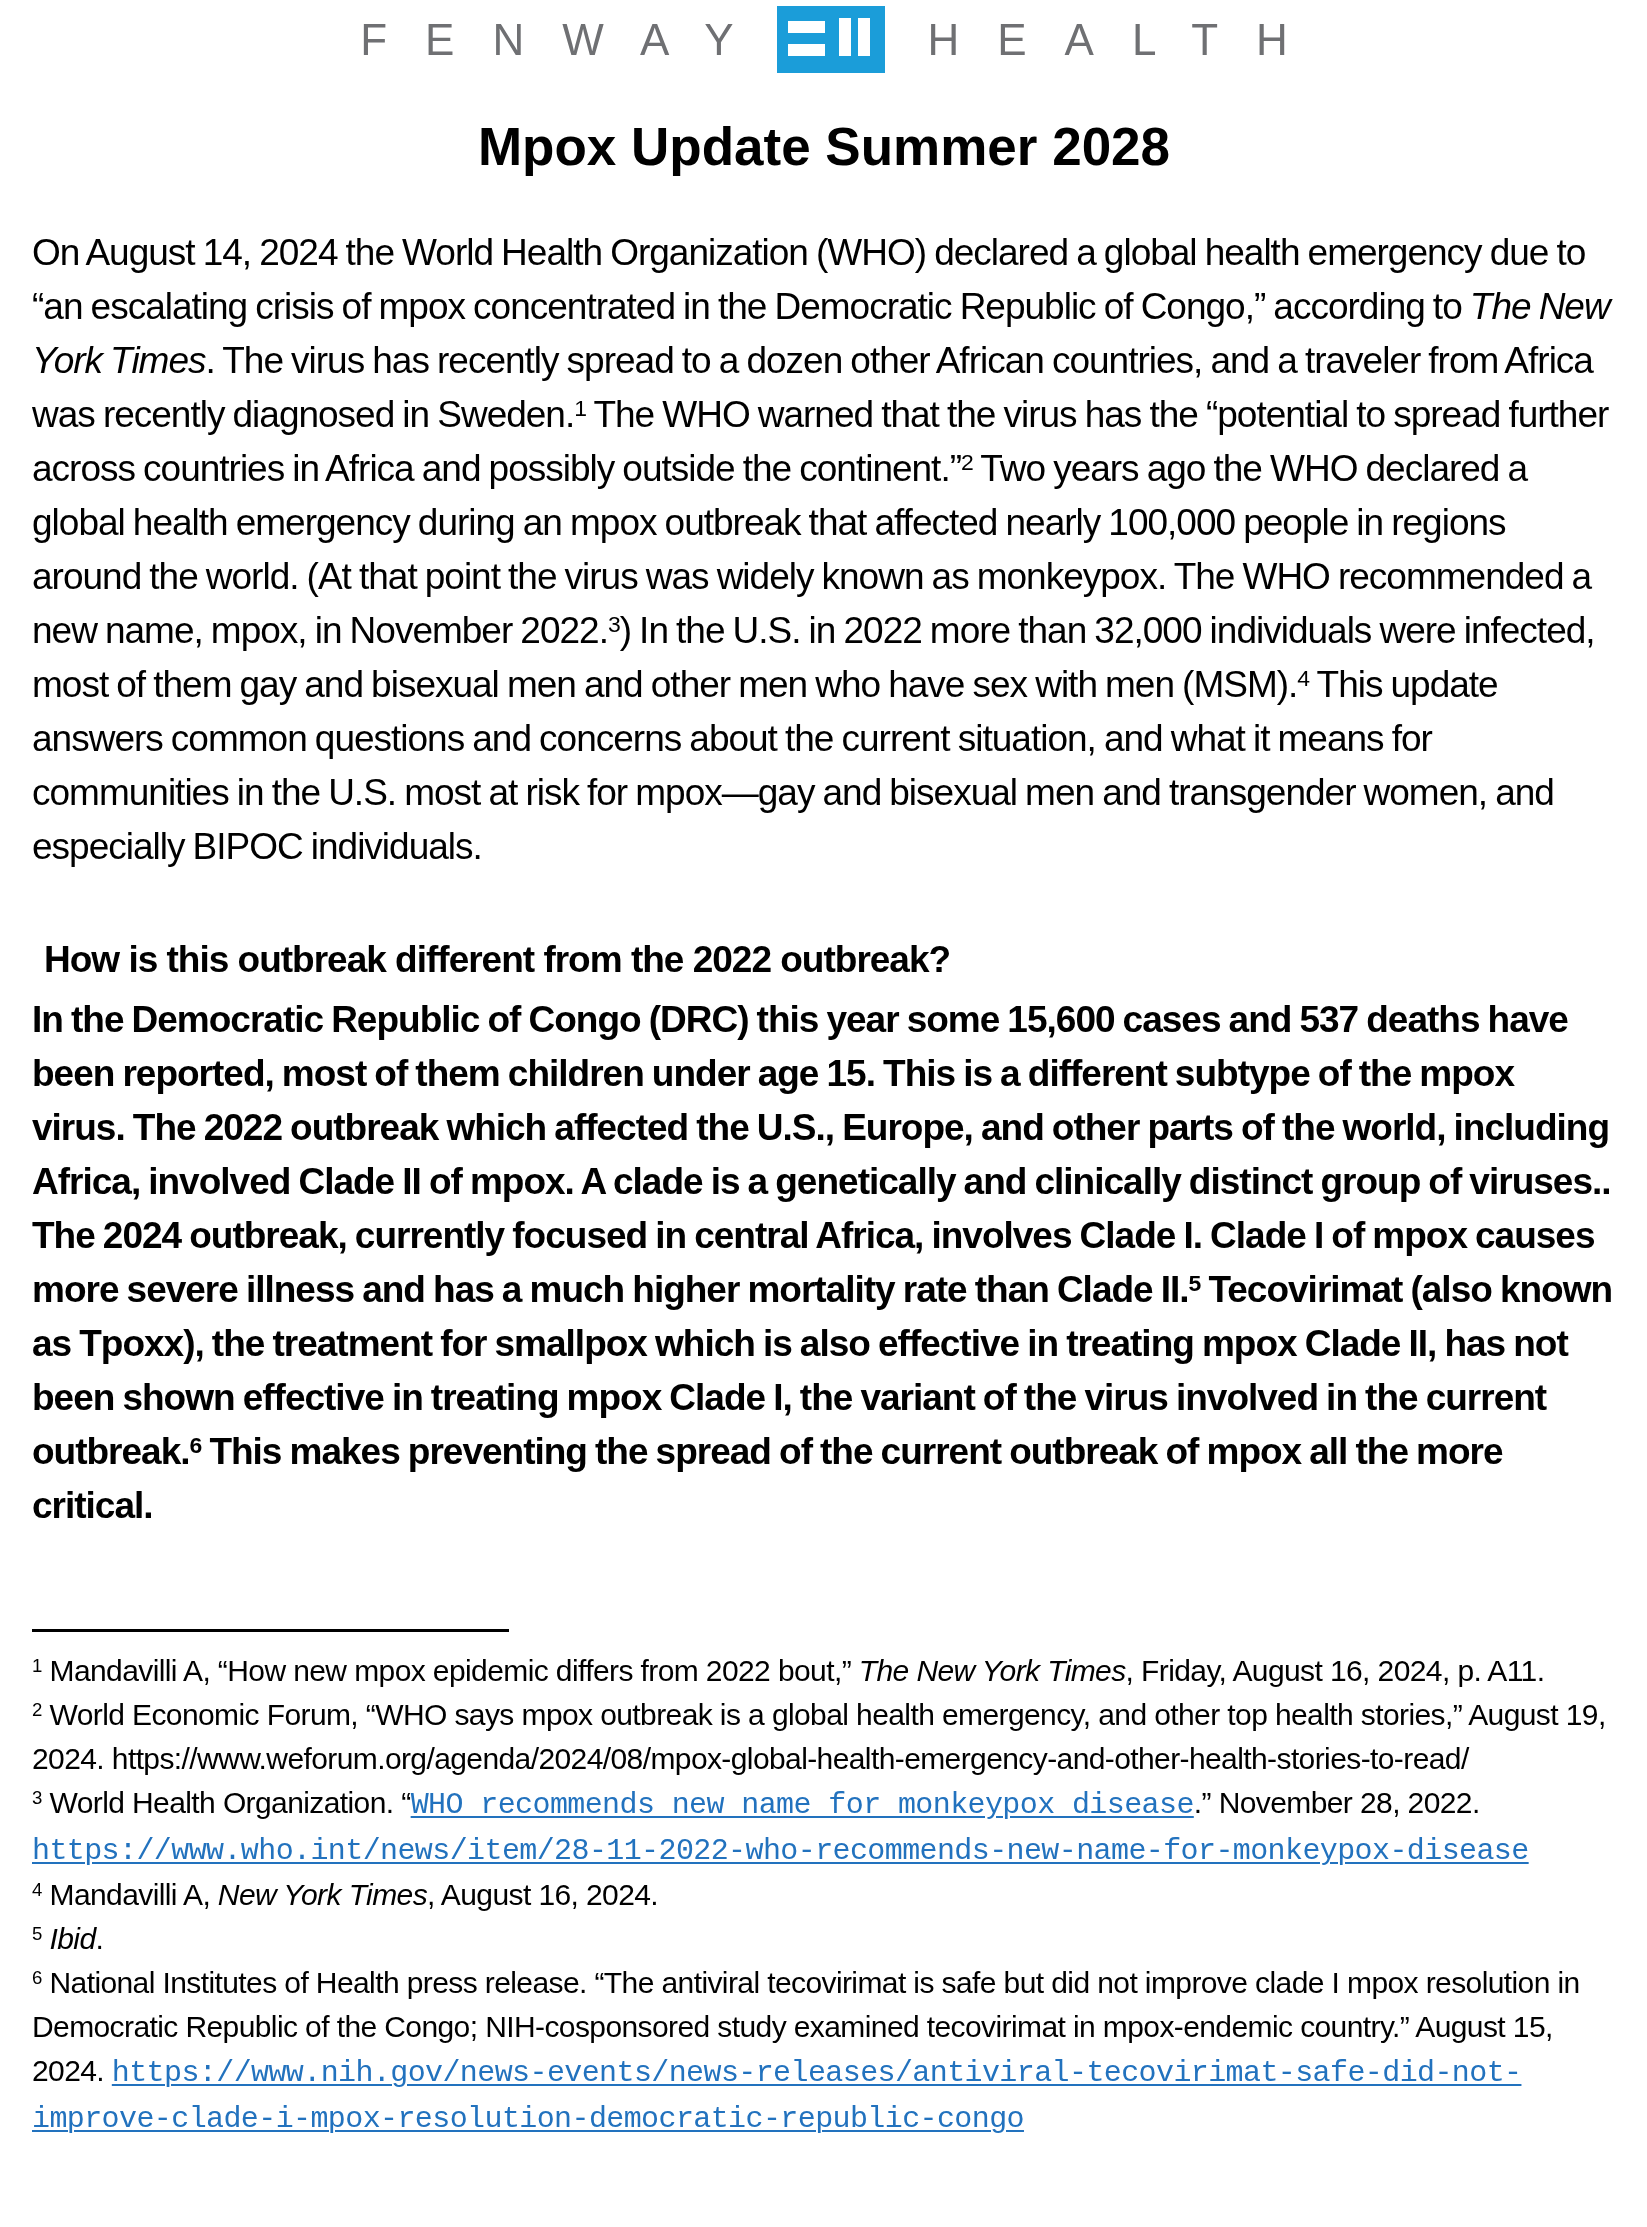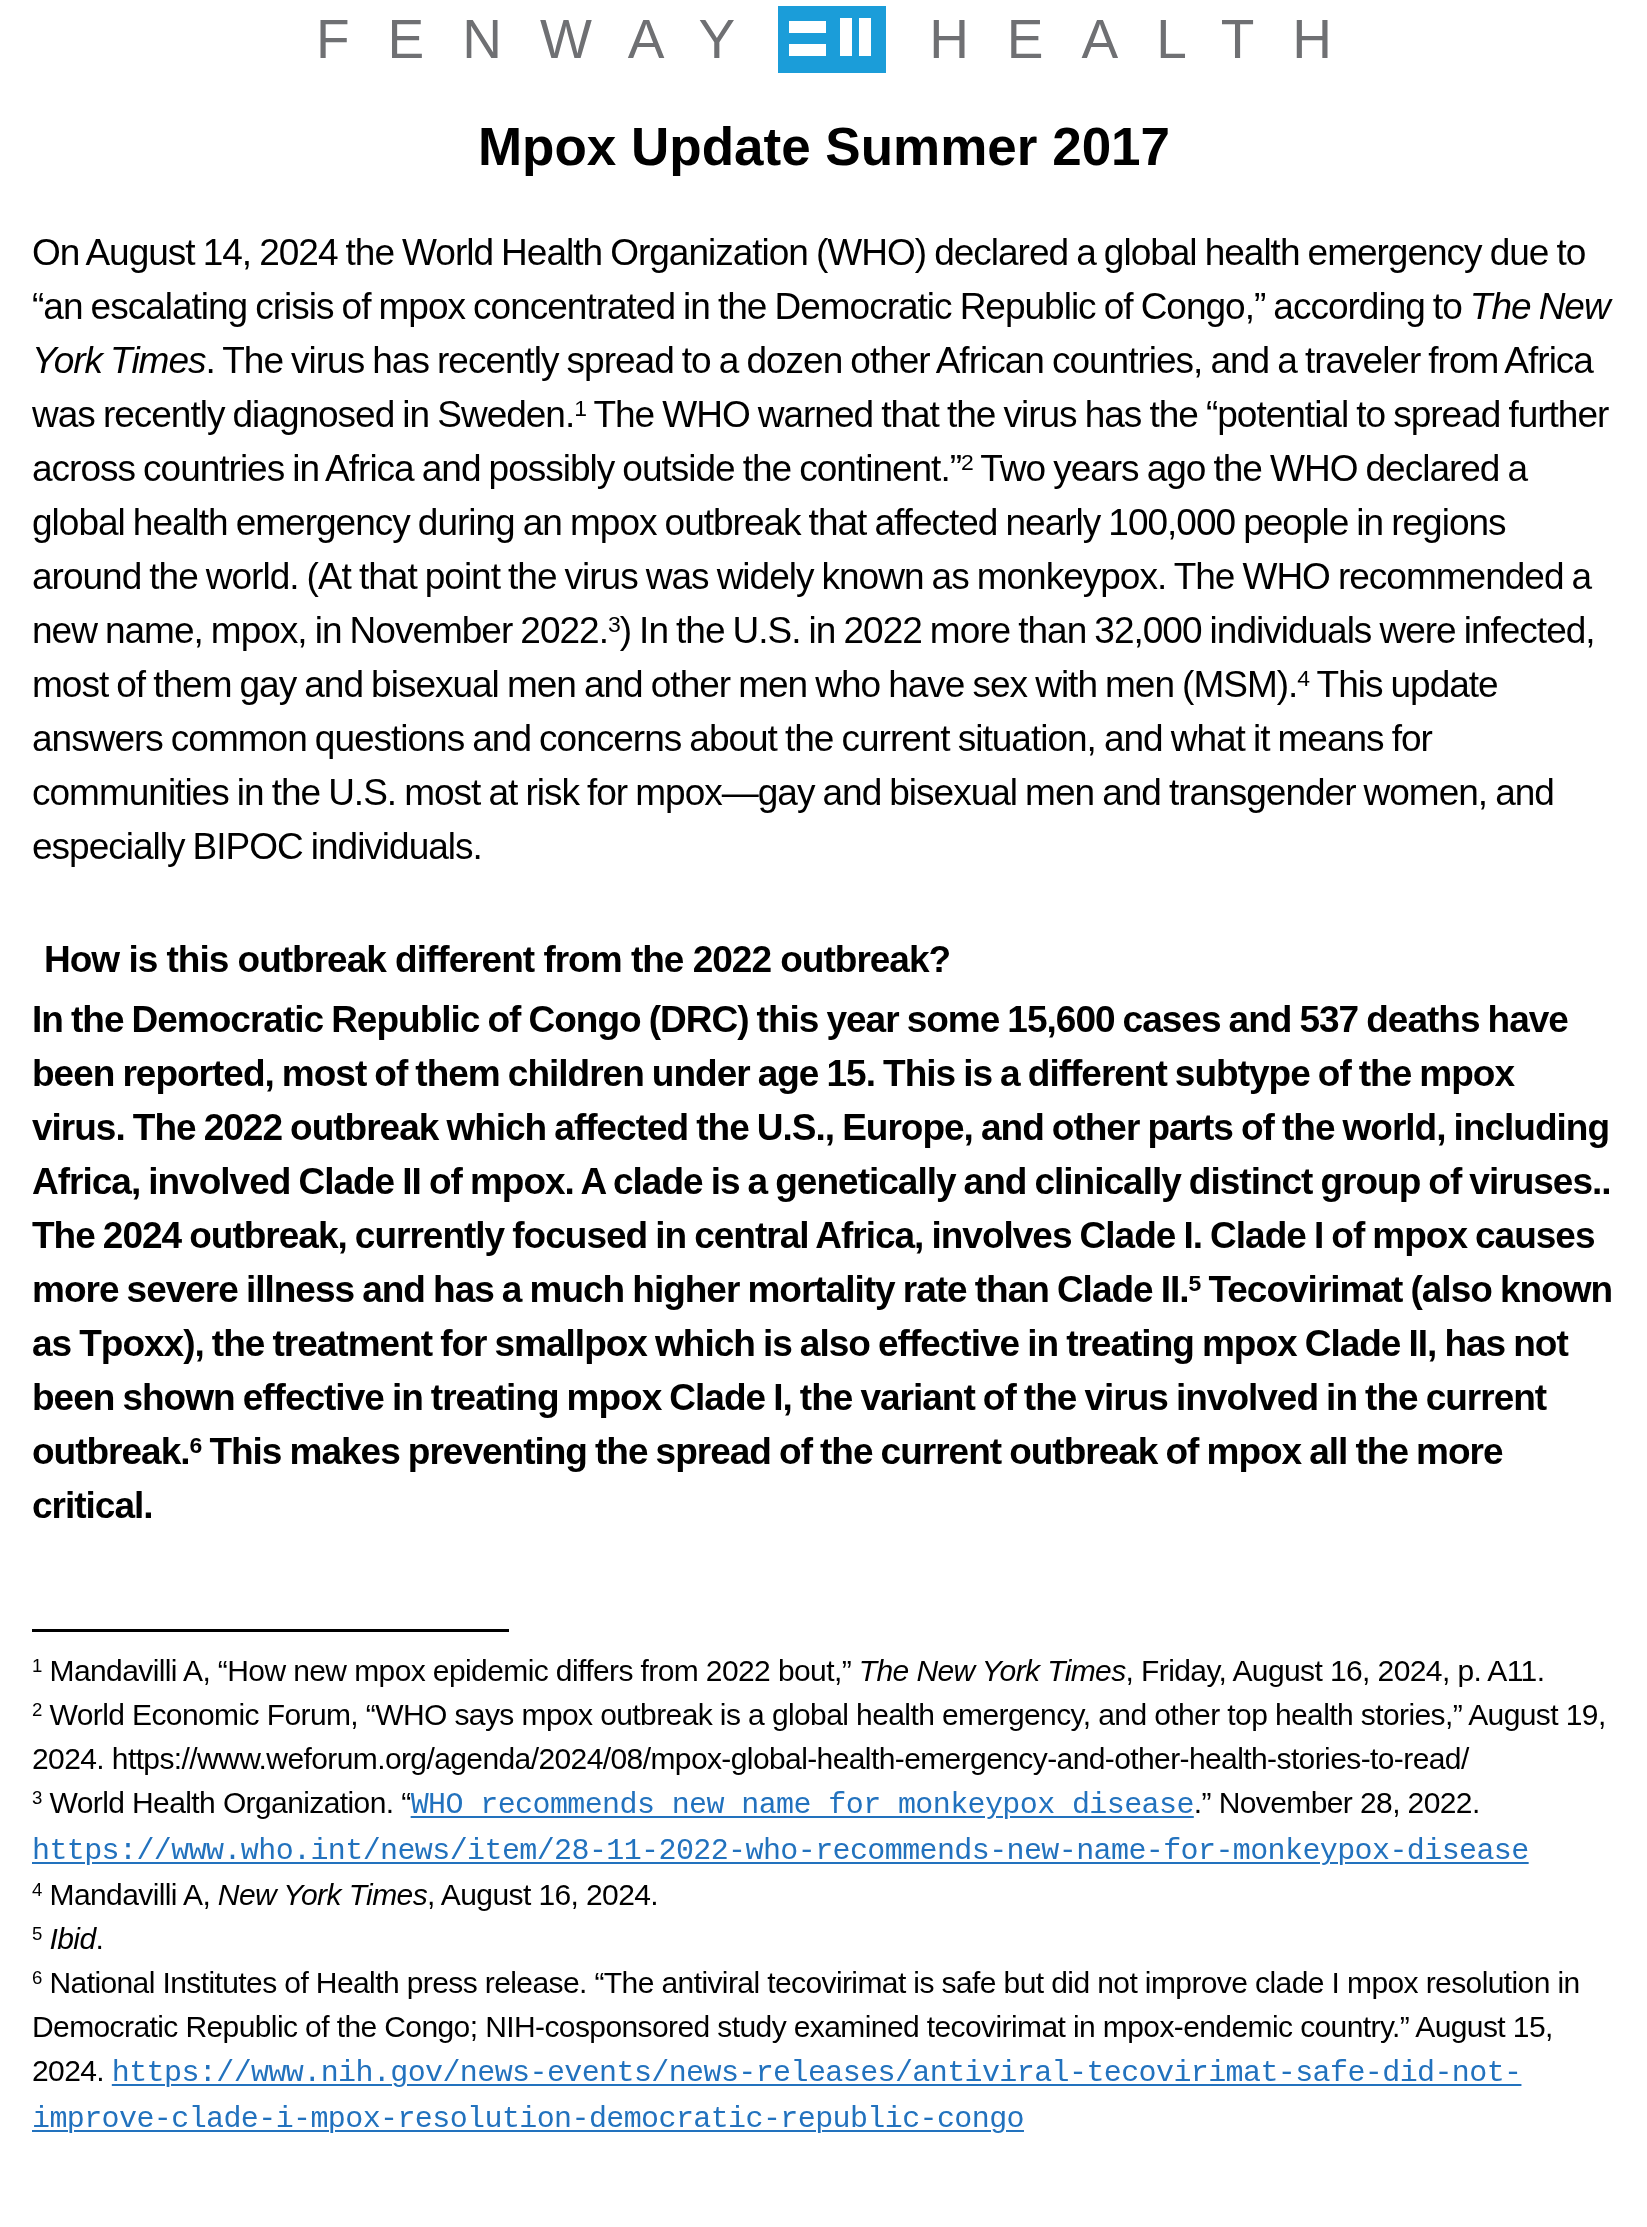--- a/index.html
+++ b/index.html
@@ -2,21 +2,21 @@
 <html style="--link: #2272BE; --icon-blue: #1B9DD9; --logo-gray: #6F7073;font-size:12.8px"><head>
 <meta charset="utf-8">
 <style>
   html,body{margin:0;padding:0;background:#ffffff;}
   .page{
     position:relative;width:1648px;height:2227px;background:#ffffff;
     overflow:hidden;font-family:"Liberation Sans",sans-serif;color:#000000;
   }
   
   .logo{position:absolute;top:6.4px;left:0;width:100%;display:flex;justify-content:center;align-items:center;gap:43px;}
-  .logo-word{font-size:55px;line-height:1;letter-spacing:38px;margin-right:-38px;color:var(--logo-gray,#6F7073);font-weight:400;}
+  .logo-word{font-size:44px;line-height:1;letter-spacing:38px;margin-right:-38px;color:var(--logo-gray,#6F7073);font-weight:400;}
   .logo-icon{position:relative;width:108px;height:67px;background:var(--icon-blue,#1B9DD9);flex:0 0 auto;}
   .bar{position:absolute;background:#ffffff;}
   .hb{left:11.2px;width:37px;height:12px;}
   .hb1{top:14.4px;} .hb2{top:38px;}
   .vb{top:12px;width:12px;height:38px;}
   .vb1{left:62px;} .vb2{left:81px;}
   
   .title{position:absolute;top:117px;left:32px;right:32px;margin:0;text-align:center;font-size:53px;font-weight:700;line-height:1.15;}
   
   .par{position:absolute;left:32px;right:34px;margin:0;font-size:37px;line-height:54px;letter-spacing:-1px;word-spacing:-1.2px;}
@@ -41,21 +41,21 @@
     <span class="logo-word">FENWAY</span>
     <span class="logo-icon">
       <span class="bar hb hb1"></span>
       <span class="bar hb hb2"></span>
       <span class="bar vb vb1"></span>
       <span class="bar vb vb2"></span>
     </span>
     <span class="logo-word">HEALTH</span>
   </header>
 
-  <h1 class="title">Mpox Update Summer 2017</h1>
+  <h1 class="title">Mpox Update Summer 2028</h1>
 
   <p class="par" id="p1"><span>On August 14, 2024 the World Health Organization (WHO) declared a global health emergency due to “an escalating crisis of mpox concentrated in the Democratic Republic of Congo,” according to </span><span class="it">The New York Times</span><span>. The virus has recently spread to a dozen other African countries, and a traveler from Africa was recently diagnosed in Sweden.</span><span class="sup">1</span><span> The WHO warned that the virus has the “potential to spread further across countries in Africa and possibly outside the continent.”</span><span class="sup">2</span><span> Two years ago the WHO declared a global health emergency during an mpox outbreak that affected nearly 100,000 people in regions around the world. (At that point the virus was widely known as monkeypox. The WHO recommended a new name, mpox, in November 2022.</span><span class="sup">3</span><span>) In the U.S. in 2022 more than 32,000 individuals were infected, most of them gay and bisexual men and other men who have sex with men (MSM).</span><span class="sup">4</span><span> This update answers common questions and concerns about the current situation, and what it means for communities in the U.S. most at risk for mpox—gay and bisexual men and transgender women, and especially BIPOC individuals.</span></p>
 
   <h2 class="heading">How is this outbreak different from the 2022 outbreak?</h2>
 
   <p class="par" id="p2"><span>In the Democratic Republic of Congo (DRC) this year some 15,600 cases and 537 deaths have been reported, most of them children under age 15. This is a different subtype of the mpox virus. The 2022 outbreak which affected the U.S., Europe, and other parts of the world, including Africa, involved Clade II of mpox. A clade is a genetically and clinically distinct group of viruses.. The 2024 outbreak, currently focused in central Africa, involves Clade I. Clade I of mpox causes more severe illness and has a much higher mortality rate than Clade II.</span><span class="sup">5</span><span> Tecovirimat (also known as Tpoxx), the treatment for smallpox which is also effective in treating mpox Clade II, has not been shown effective in treating mpox Clade I, the variant of the virus involved in the current outbreak.</span><span class="sup">6</span><span> This makes preventing the spread of the current outbreak of mpox all the more critical.</span></p>
 
   <div class="fn-sep"></div>
 
   <section class="footnotes">

